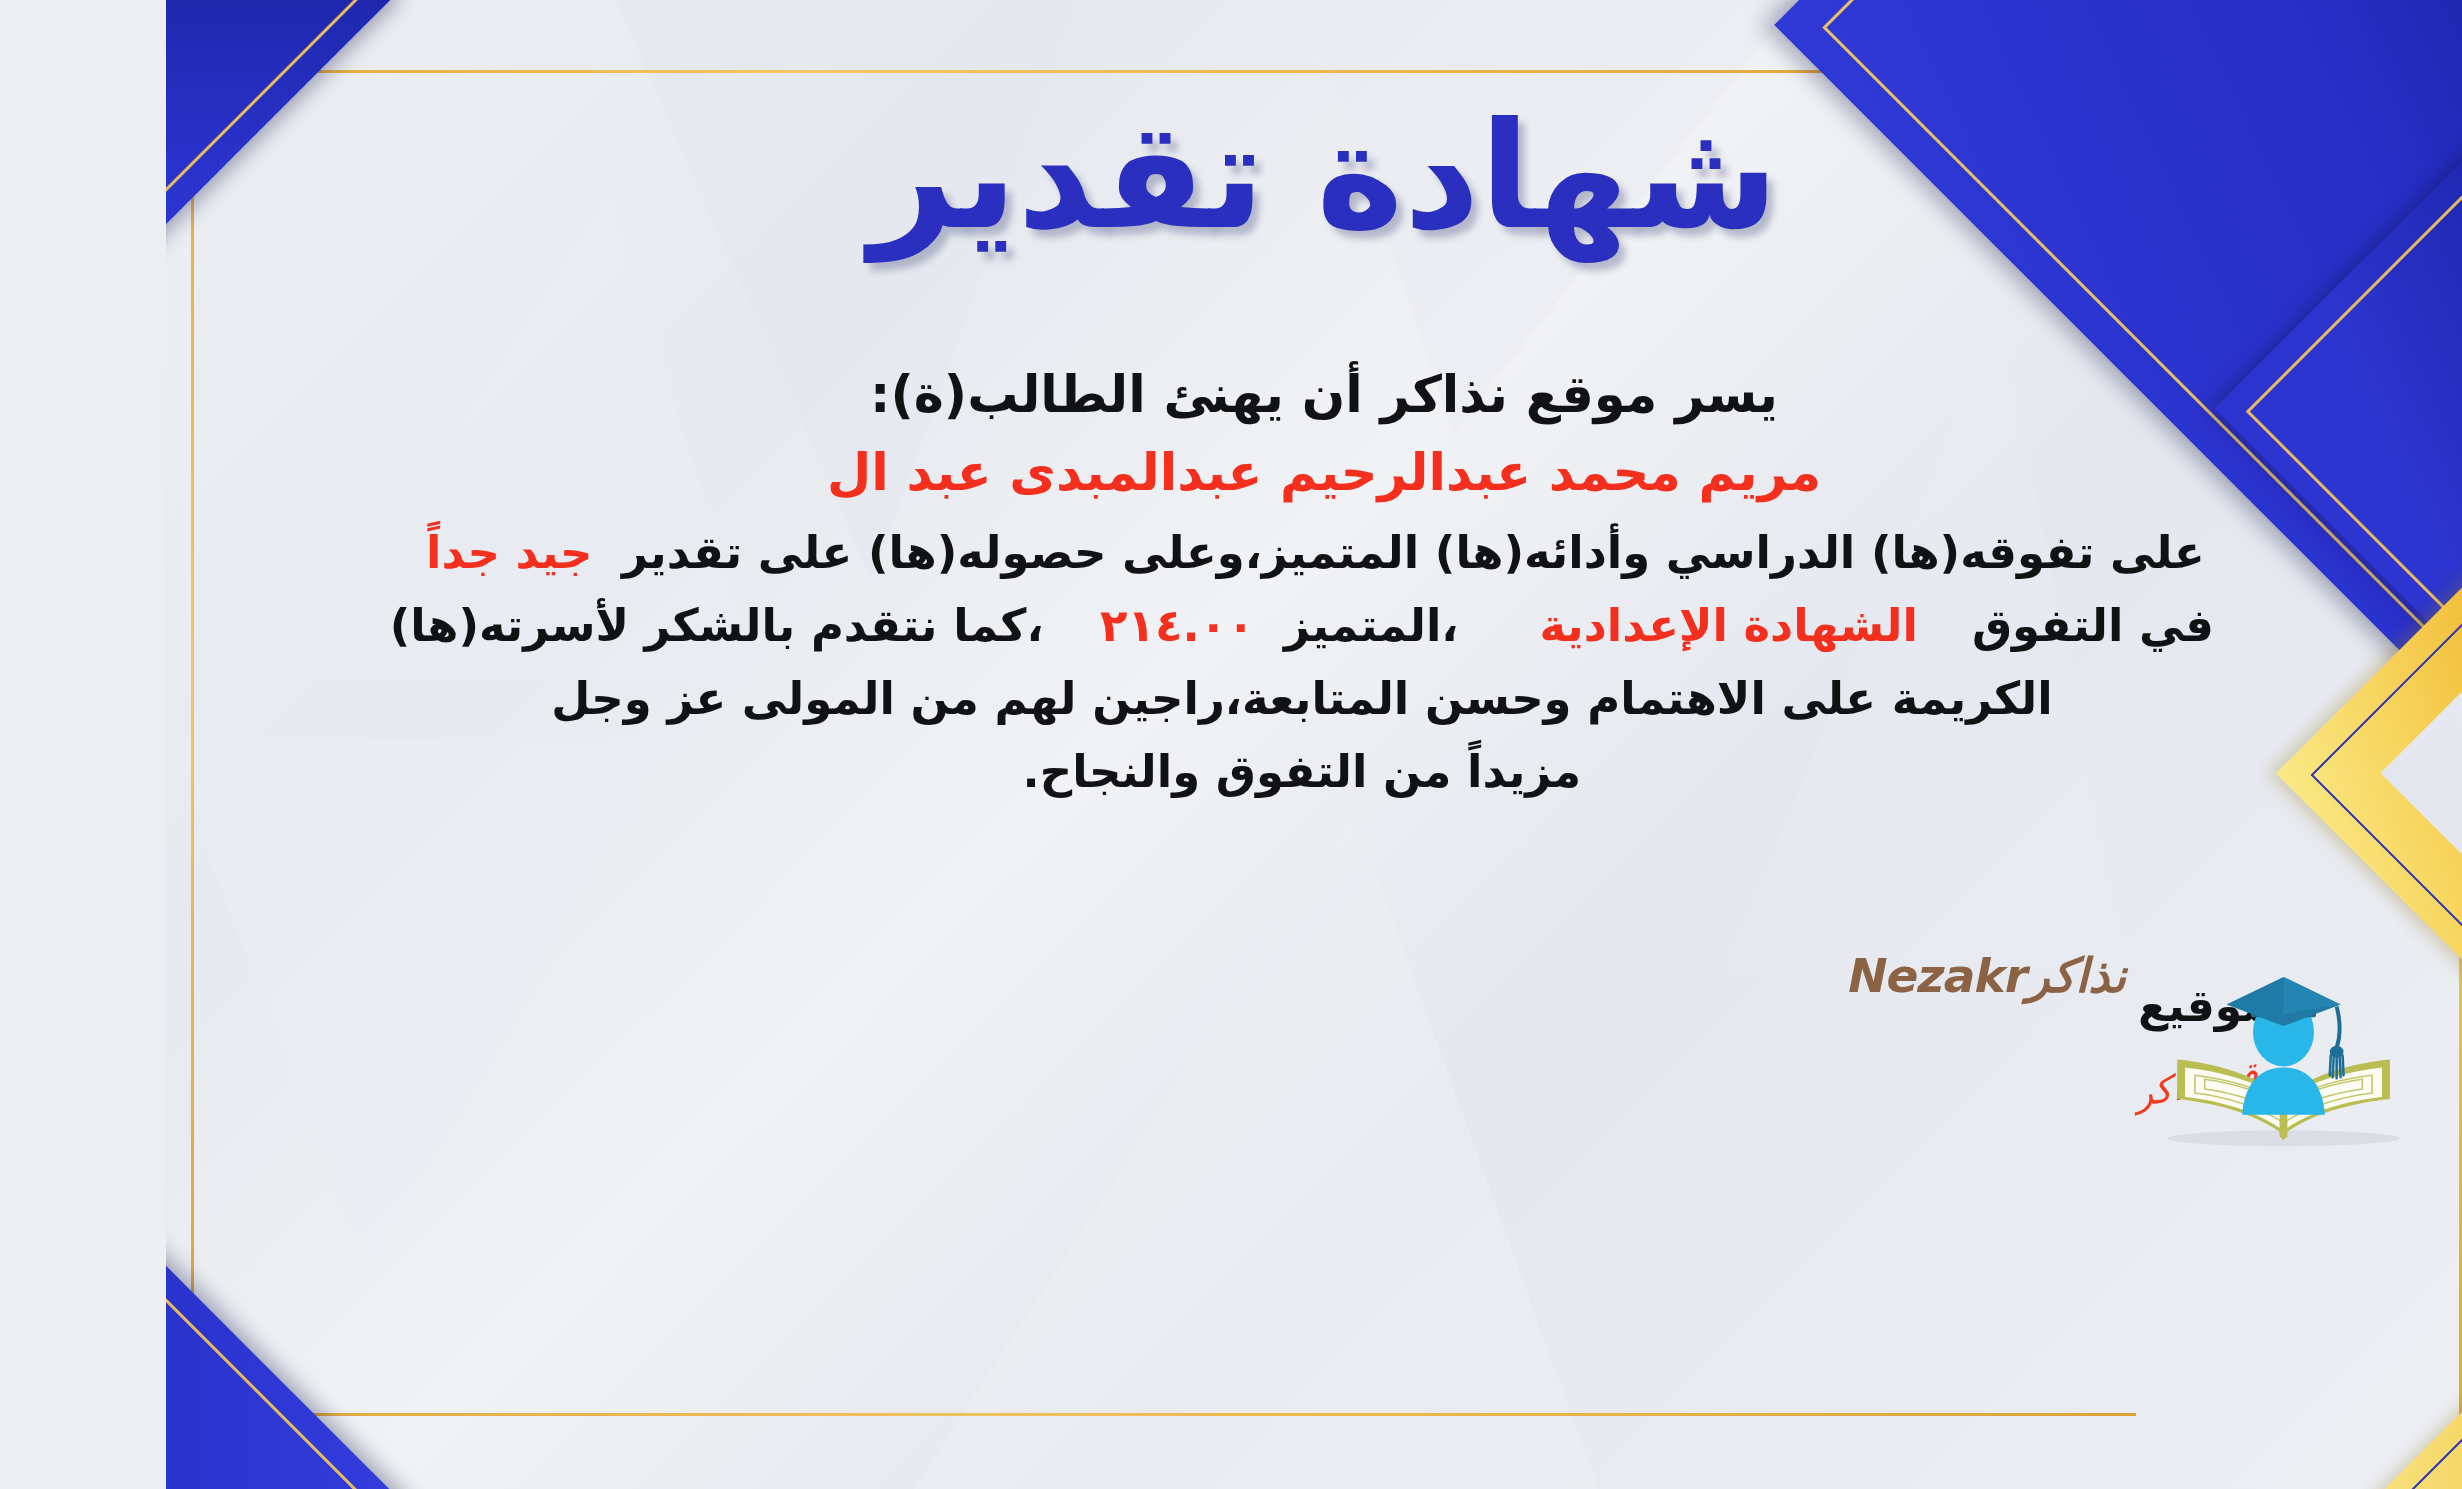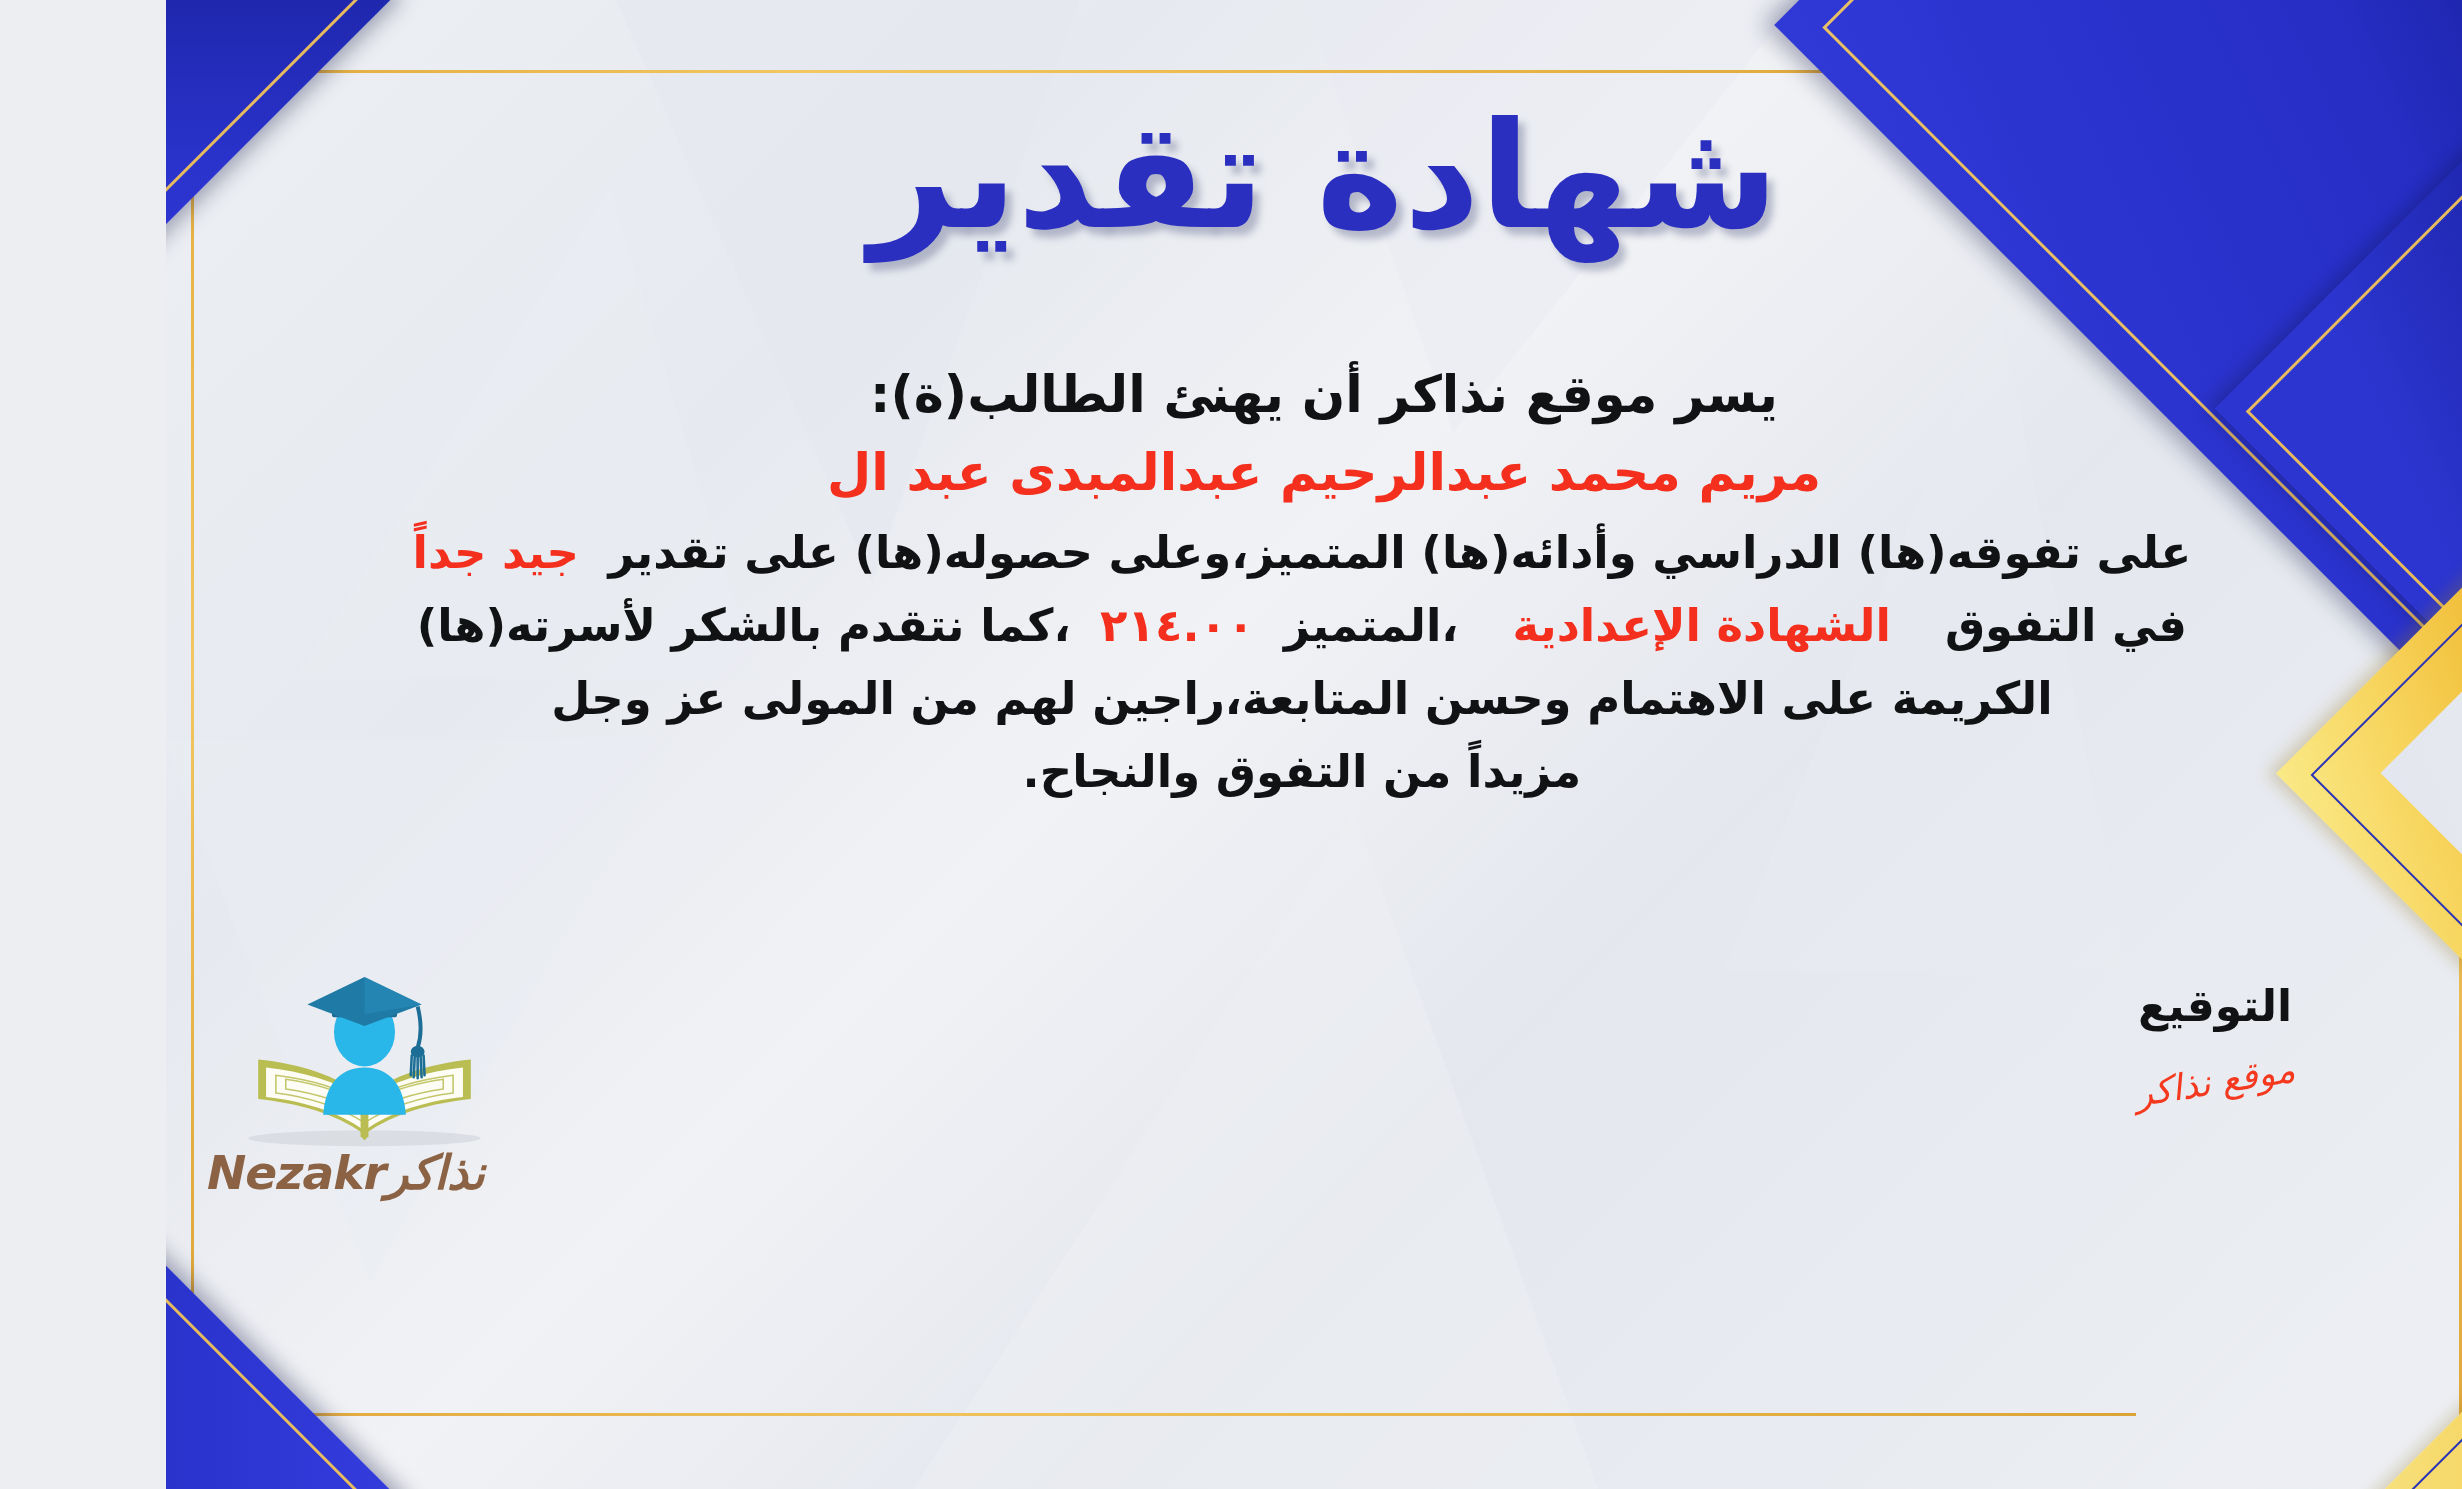--- a/index.html
+++ b/index.html
@@ -126,41 +126,41 @@
 
   .body-block{
     position:absolute;left:-59px;right:-14.8px;top:443px;
     text-align:center;
     font-size:45px;
     line-height:1.62;
     font-weight:700;
     color:#111214;
   }
   .body-line{white-space:nowrap;}
-  .hl-red{color:#f42f1d;}
+  .hl-red{color:#f42f1d;margin-left:27px;}
   .gap-s{display:inline-block;width:29.5px;}
   .gap-m{display:inline-block;width:54px;}
   .body-line.l3,.body-line.l4{white-space:normal;}
 
   
   .sig-block{position:absolute;right:39px;top:906px;width:374px;text-align:center;}
   .sig-label{font-size:44px;font-weight:700;color:#111214;}
   .sig-mark{
     margin-top:29.5px;
     font-size:36px;
     color:#f4391f;
     font-family:"DejaVu Sans","Liberation Sans",sans-serif;
     font-style:italic;
     transform:rotate(-9deg);
     display:inline-block;
     letter-spacing:-1.5px;
   }
 
   
-  .logo-block{position:absolute;left:0;right:0;top:891px;display:flex;flex-direction:column;align-items:flex-end;}
+  .logo-block{position:absolute;left:0;right:0;top:891px;display:flex;align-items:flex-start;}
   .logo-mark{width:315px;height:197px;}
   .logo-text{
     margin-top:-16.7px;
     font-size:47px;
     font-weight:700;
     font-style:italic;
     color:#8b6244;
     letter-spacing:-1px;
     direction:rtl;
   }

